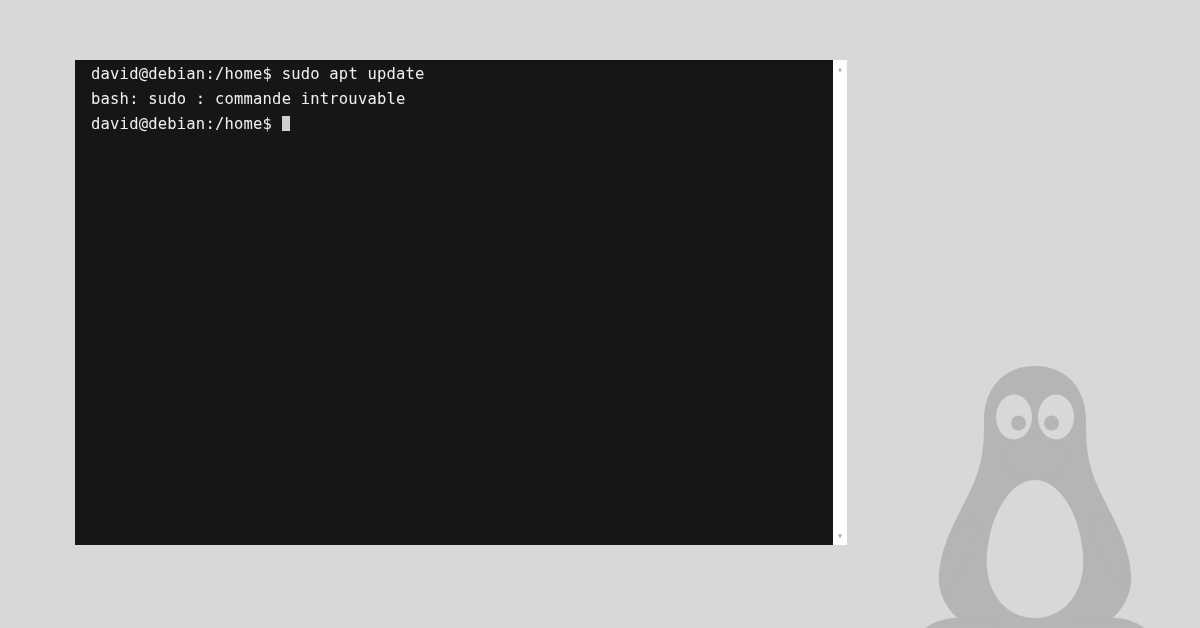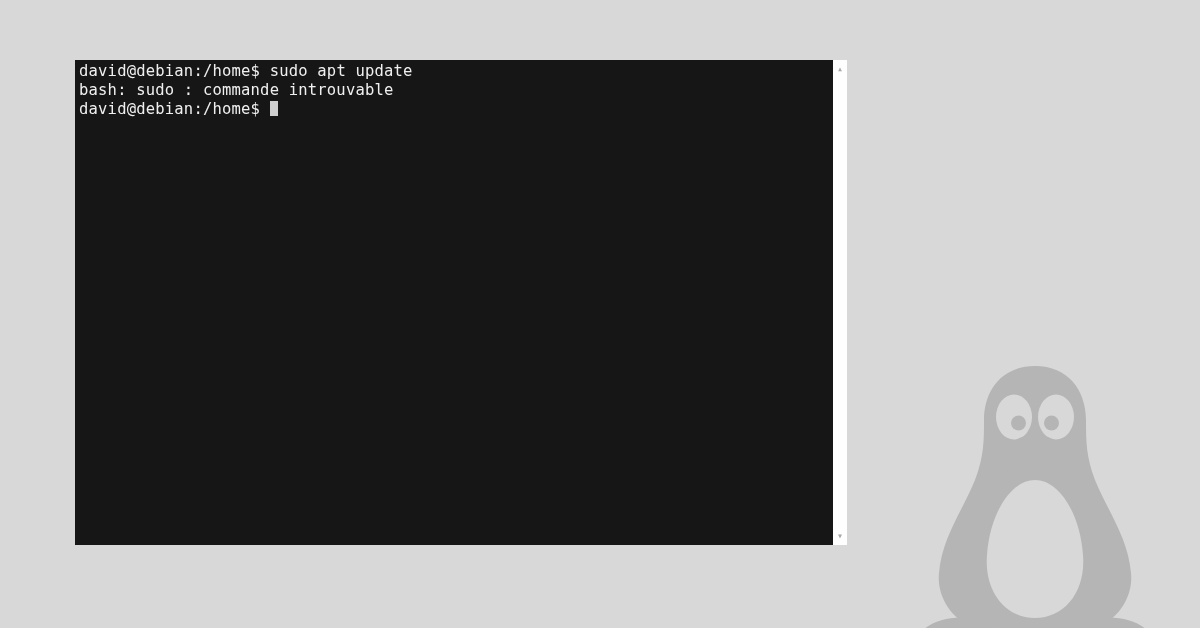--- a/index.html
+++ b/index.html
@@ -21,22 +21,22 @@
     height: 485px;
     background: #ffffff;
     display: flex;
   }
 
   .terminal {
     flex: 1;
     background: #161616;
     color: #efefef;
     font-size: 15.5px;
-    line-height: 19px;
-    padding: 2px 4px;
+    line-height: 25px;
+    padding: 2px 16px;
     white-space: pre;
     letter-spacing: 0.2px;
   }
 
   .scrollbar {
     width: 14px;
     background: #fefefe;
     position: relative;
   }
   .scroll-arrow {

